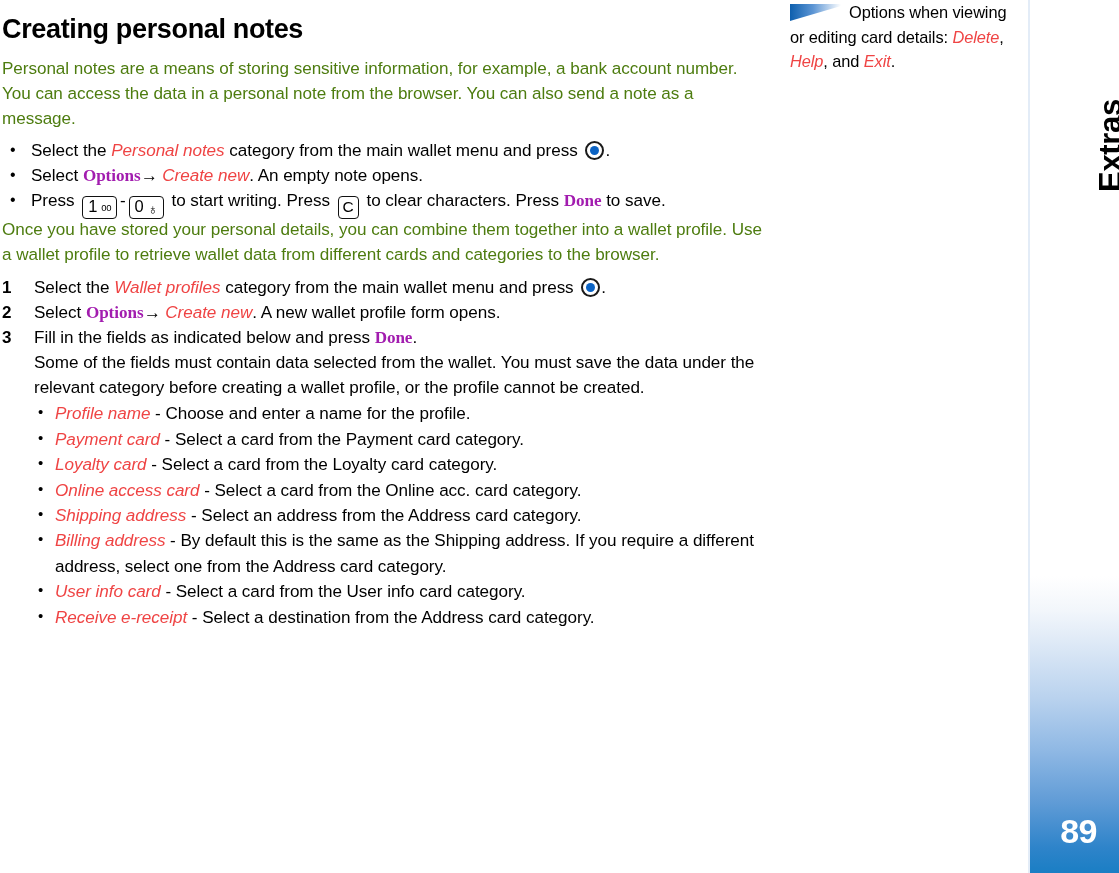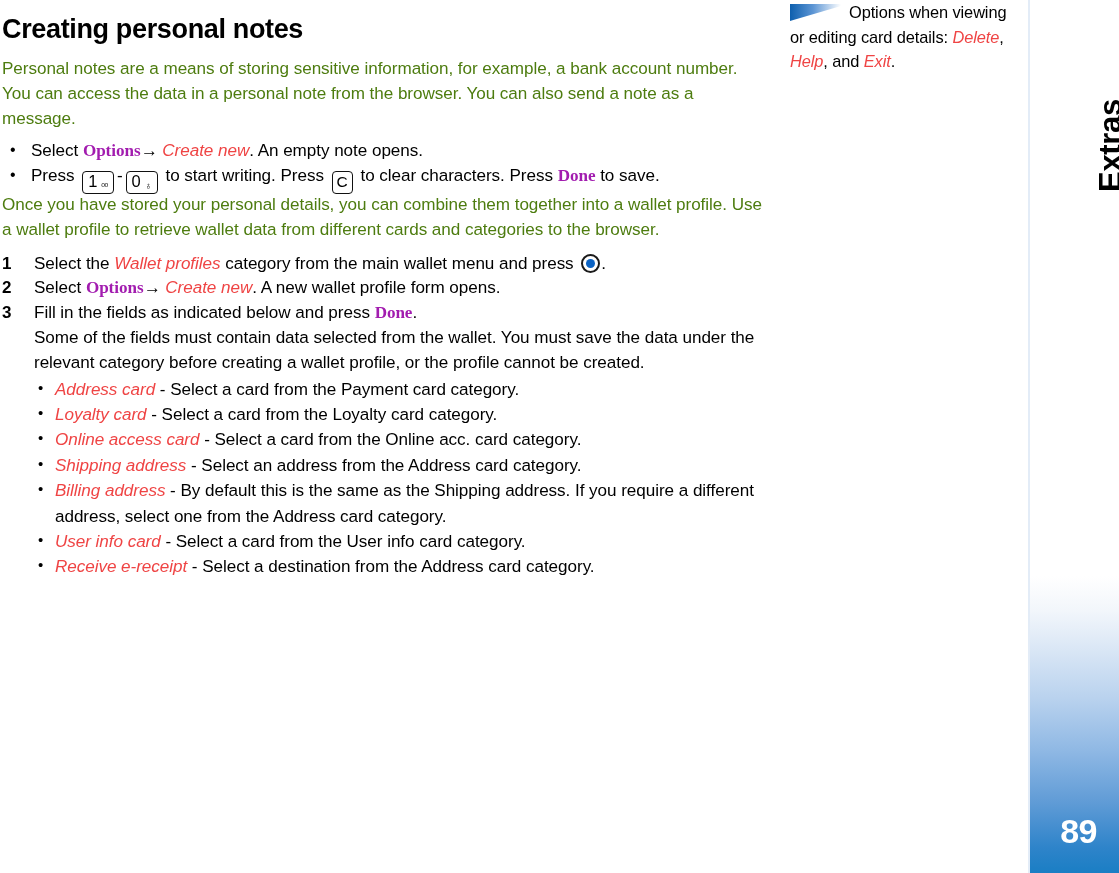--- a/index.html
+++ b/index.html
@@ -155,21 +155,21 @@
     margin: 0 3px;
     line-height: 19px;
     height: 23px;
     font-size: 16px;
     white-space: nowrap;
     position: relative;
     top: 1px;
   }
   .keycap .kd { font-size: 16.5px; letter-spacing: 0; }
   .keycap .ks {
-    font-size: 10px;
+    font-size: 14px;
     margin-left: 4px;
     position: relative;
     top: 2px;
     letter-spacing: -0.5px;
   }
   .keycap.narrow { padding: 0 4px 1px 4px; font-size: 15.5px; }
 
   .scrollkey {
     display: inline-block;
     vertical-align: -4px;
@@ -235,20 +235,23 @@
   </div>
 
   <div class="body-col">
 
     <h1 class="sec-title">Creating personal notes</h1>
 
     <p class="para">Personal notes are a means of storing sensitive information, for example, a bank account number. You can access the data in a personal note from the browser. You can also send a note as a message.</p>
 
     <ul class="bullets">
       <li>
+        <span>Select the </span><span class="ui">Personal notes</span><span> category from the main wallet menu and press </span><span class="scrollkey"></span><span>.</span>
+      </li>
+      <li>
         <span>Select </span><span class="ui-b">Options</span><span class="arrow">→</span> <span class="ui">Create new</span><span>. An empty note opens.</span>
       </li>
       <li>
         <span>Press </span><span class="keycap"><span class="kd">1</span><span class="ks">ᵒᵒ</span></span><span>-</span><span class="keycap"><span class="kd">0</span><span class="ks">♁</span></span><span> to start writing. Press </span><span class="keycap narrow">C</span><span> to clear characters. Press </span><span class="ui-b">Done</span><span> to save.</span>
       </li>
     </ul>
 
 
     <p class="para">Once you have stored your personal details, you can combine them together into a wallet profile. Use a wallet profile to retrieve wallet data from different cards and categories to the browser.</p>
 
@@ -260,21 +263,22 @@
       <li>
         <span class="num">2</span>
         <span>Select </span><span class="ui-b">Options</span><span class="arrow">→</span> <span class="ui">Create new</span><span>. A new wallet profile form opens.</span>
       </li>
       <li>
         <span class="num">3</span>
         <span>Fill in the fields as indicated below and press </span><span class="ui-b">Done</span><span>.</span>
         <span class="cont">Some of the fields must contain data selected from the wallet. You must save the data under the relevant category before creating a wallet profile, or the profile cannot be created.</span>
 
         <ul class="sub-bullets">
-          <li><span class="ui">Address card</span><span> - Select a card from the Payment card category.</span></li>
+          <li><span class="ui">Profile name</span><span> - Choose and enter a name for the profile.</span></li>
+          <li><span class="ui">Payment card</span><span> - Select a card from the Payment card category.</span></li>
           <li><span class="ui">Loyalty card</span><span> - Select a card from the Loyalty card category.</span></li>
           <li><span class="ui">Online access card</span><span> - Select a card from the Online acc. card category.</span></li>
           <li><span class="ui">Shipping address</span><span> - Select an address from the Address card category.</span></li>
           <li><span class="ui">Billing address</span><span> - By default this is the same as the Shipping address. If you require a different address, select one from the Address card category.</span></li>
           <li><span class="ui">User info card</span><span> - Select a card from the User info card category.</span></li>
           <li><span class="ui">Receive e-receipt</span><span> - Select a destination from the Address card category.</span></li>
         </ul>
       </li>
     </ol>
   </div>

